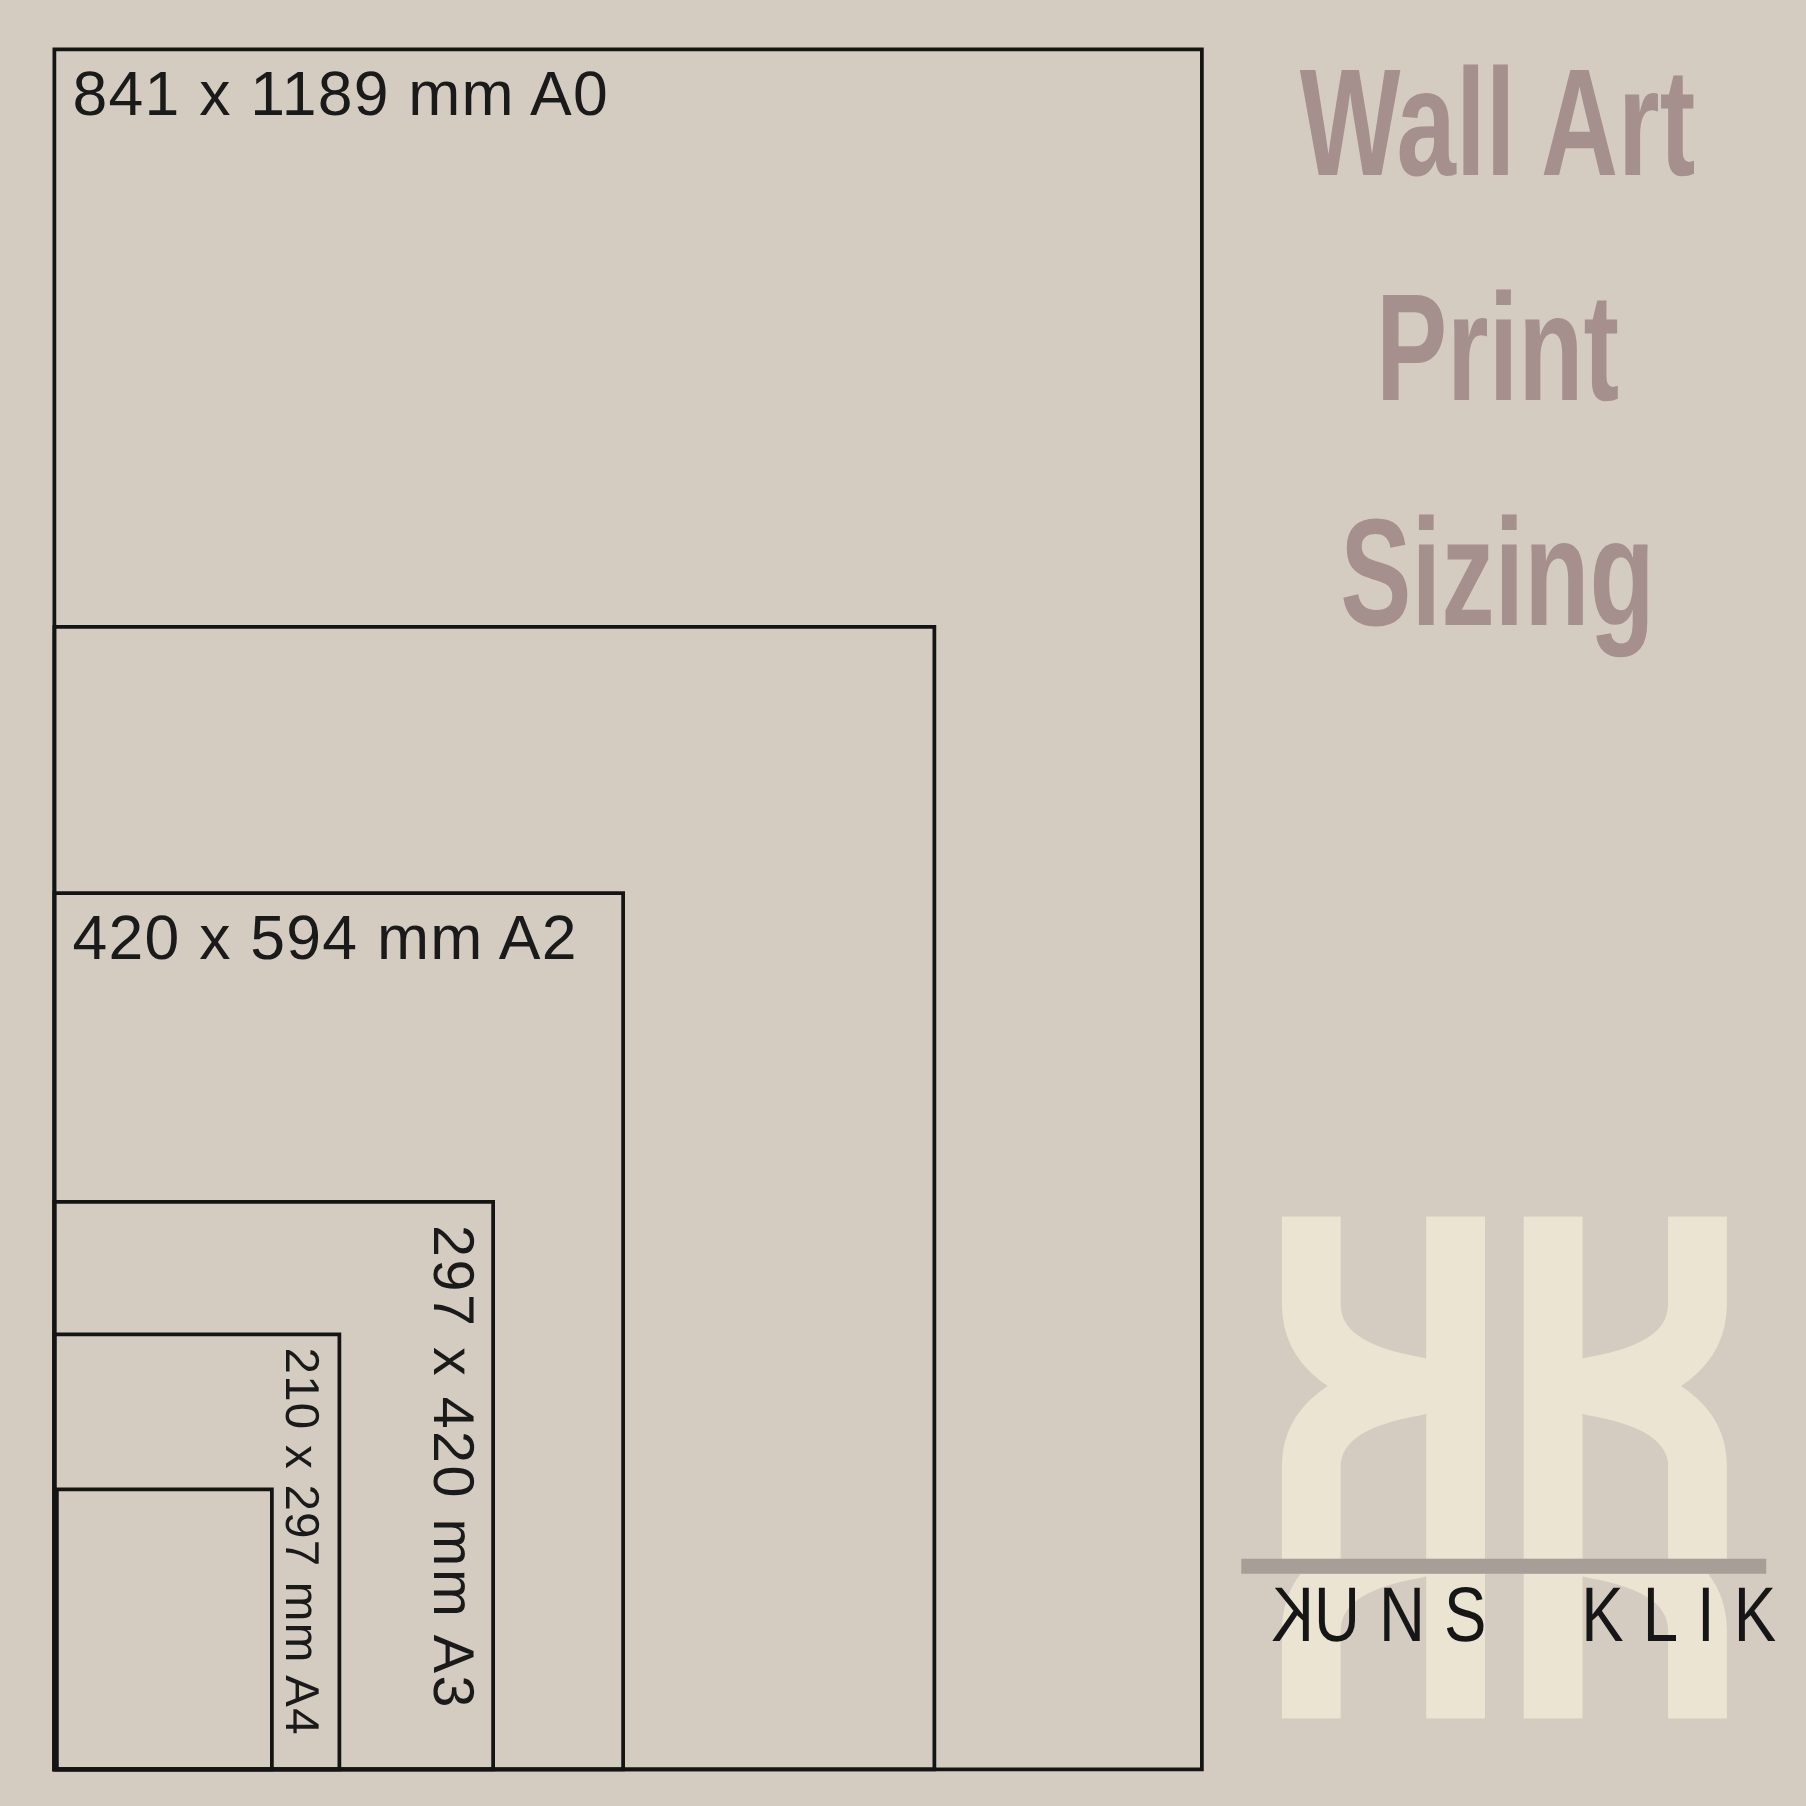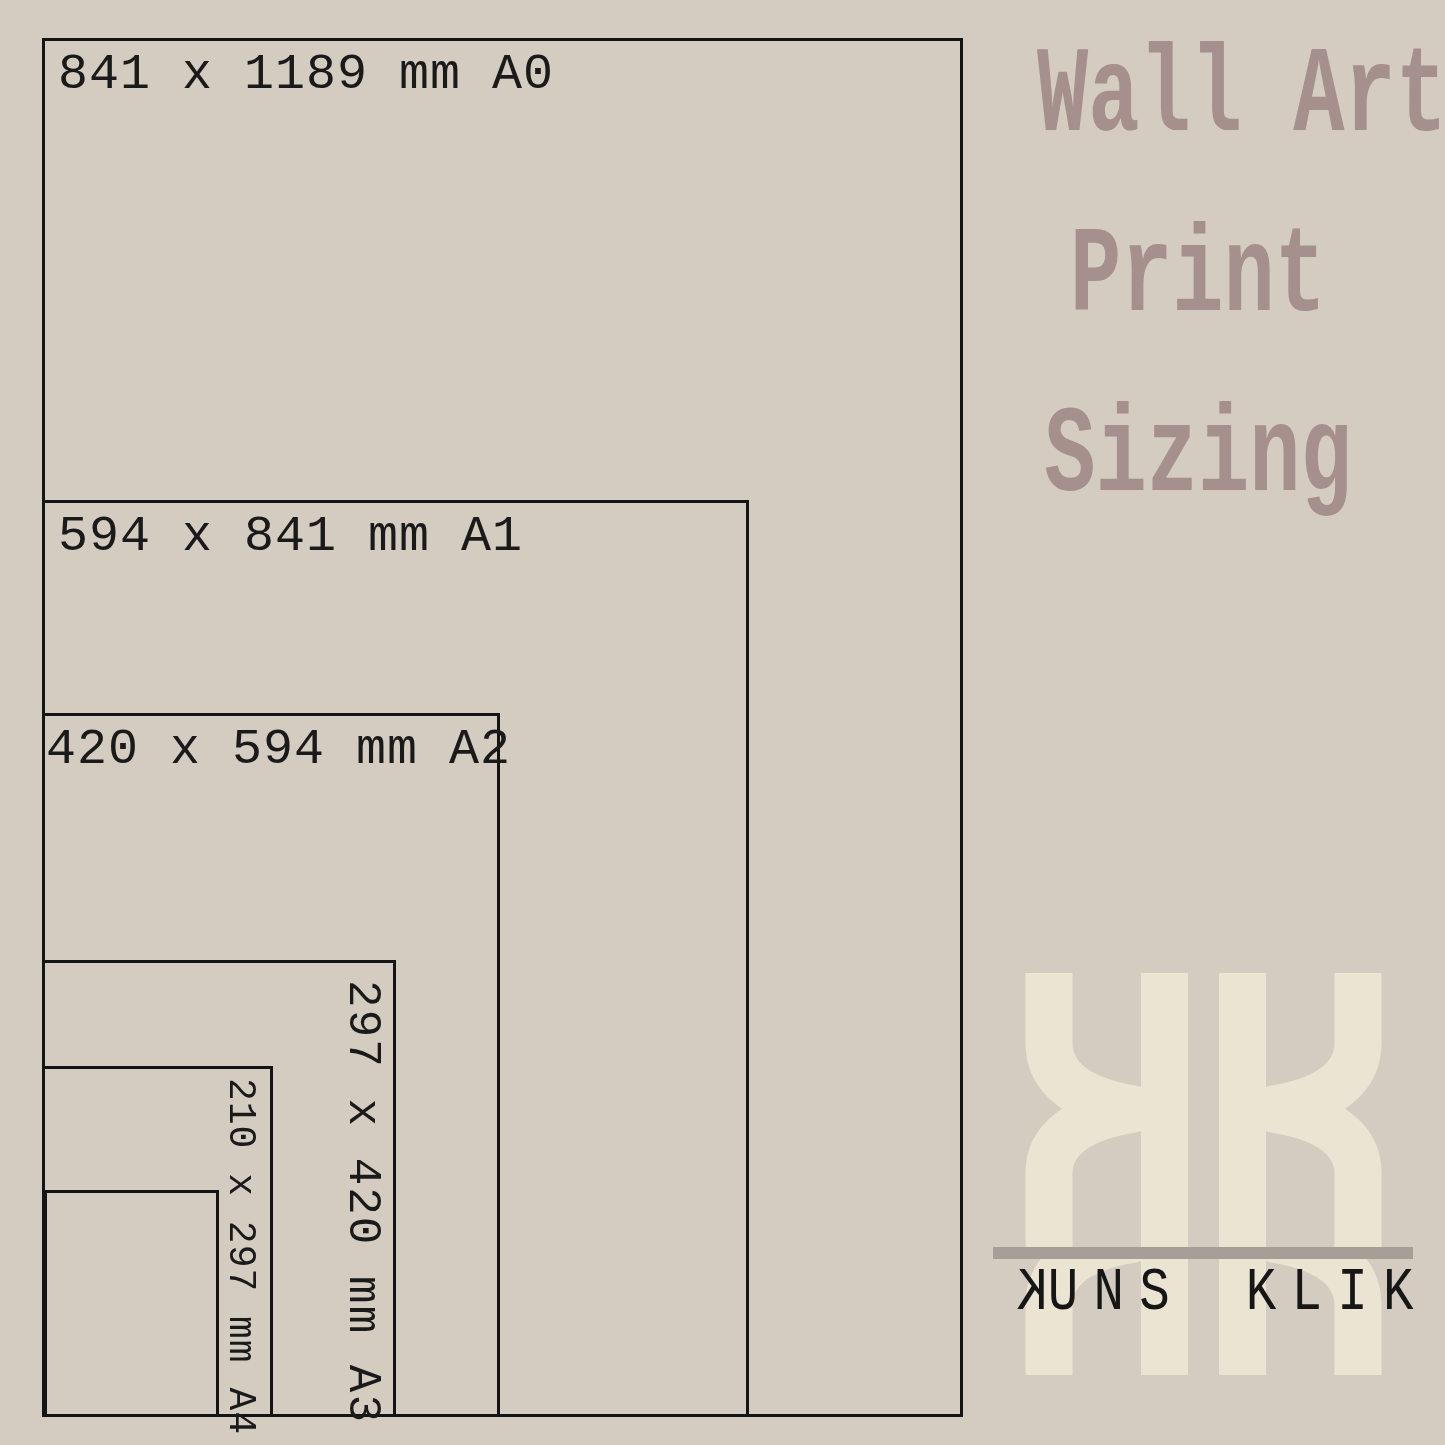--- a/index.html
+++ b/index.html
@@ -5,21 +5,21 @@
   html, body {
     margin: 0;
     padding: 0;
   }
   #canvas {
     position: relative;
     width: 1445px;
     height: 1445px;
     background: #d5ccc1;
     overflow: hidden;
-    font-family: Liberation Mono, monospace;
+    font-family: Liberation Sans, sans-serif;
   }
 
   
   .size-rect {
     position: absolute;
     border: 3px solid #141414;
     box-sizing: border-box;
     background: transparent;
   }
   #rect-a0 { left: 42px;  top: 38px;   width: 921px; height: 1379px; }
@@ -31,21 +31,21 @@
 
   .size-label {
     position: absolute;
     color: #1a1a1a;
     font-size: 50px;
     letter-spacing: 1px;
     white-space: nowrap;
   }
   #label-a0 { left: 58px; top: 46px;  }
   #label-a1 { left: 58px; top: 508px; }
-  #label-a2 { left: 46px; top: 721px; }
+  #label-a2 { left: 58px; top: 721px; }
 
   .size-label.vertical {
     writing-mode: vertical-rl;
     text-orientation: mixed;
   }
   #label-a3 { left: 336px; top: 980px;  font-size: 46px; letter-spacing: 2px; }
   #label-a4 { left: 219px; top: 1078px; font-size: 38px; letter-spacing: 1px; }
 
   #label-a5 {
     position: absolute;
@@ -139,21 +139,20 @@
 <div id="canvas">
 
   <div class="size-rect" id="rect-a0"></div>
   <div class="size-rect" id="rect-a1"></div>
   <div class="size-rect" id="rect-a2"></div>
   <div class="size-rect" id="rect-a3"></div>
   <div class="size-rect" id="rect-a4"></div>
   <div class="size-rect" id="rect-a5"></div>
 
   <div class="size-label" id="label-a0">841 x 1189 mm A0</div>
-  <div class="size-label" id="label-a1">594 x 841 mm A1</div>
   <div class="size-label" id="label-a2">420 x 594 mm A2</div>
   <div class="size-label vertical" id="label-a3">297 x 420 mm A3</div>
   <div class="size-label vertical" id="label-a4">210 x 297 mm A4</div>
 
 
   <div id="title">
     <div>Wall Art</div>
     <div>Print</div>
     <div>Sizing</div>
   </div>

